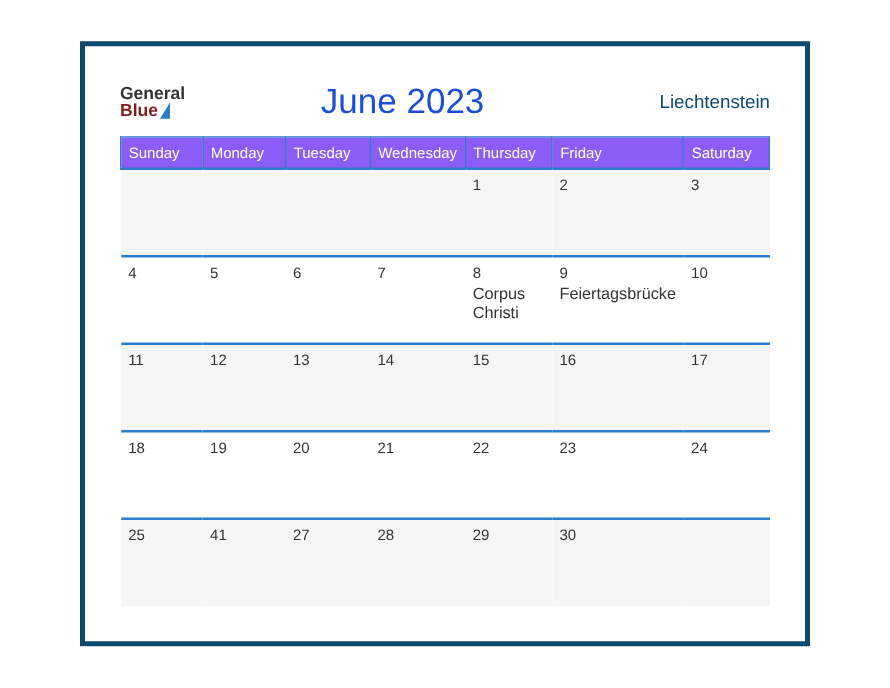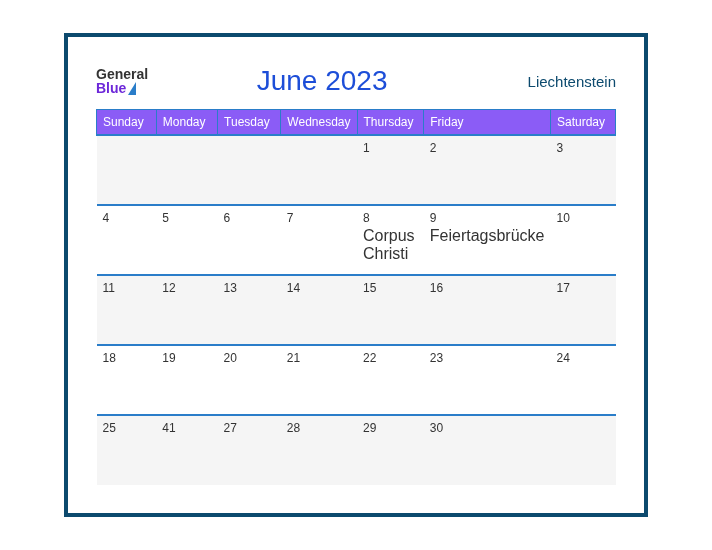--- a/index.html
+++ b/index.html
@@ -31,21 +31,21 @@
       line-height: 1;
     }
     .logo-general {
       font-size: 14px;
       font-weight: bold;
       color: #333;
     }
     .logo-blue {
       font-size: 14px;
       font-weight: bold;
-      color: #6d28d9;
+      color: #7f1d1d;
     }
     .logo-triangle {
       width: 0;
       height: 0;
       border-left: 8px solid transparent;
       border-right: 0px solid transparent;
       border-bottom: 13px solid #2a7dc9;
       display: inline-block;
       margin-left: 2px;
       vertical-align: middle;
@@ -99,21 +99,21 @@
       font-size: 12px;
       color: #333;
       width: calc(100% / 7);
     }
     .day-number {
       font-size: 12px;
       color: #333;
       display: block;
     }
     .holiday-name {
-      font-size: 16px;
+      font-size: 13px;
       color: #333;
       display: block;
       margin-top: 2px;
     }
   </style>
 </head>
 <body>
 
 <div class="calendar-container">
   <div class="calendar-header">

